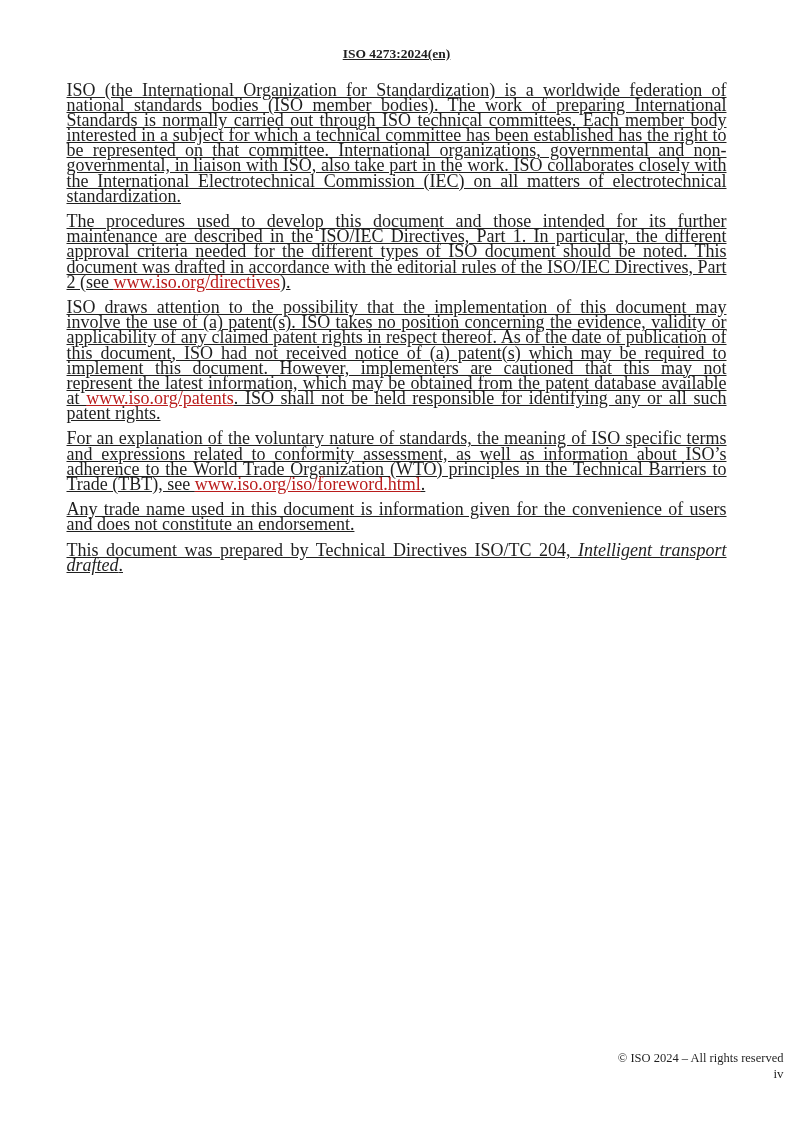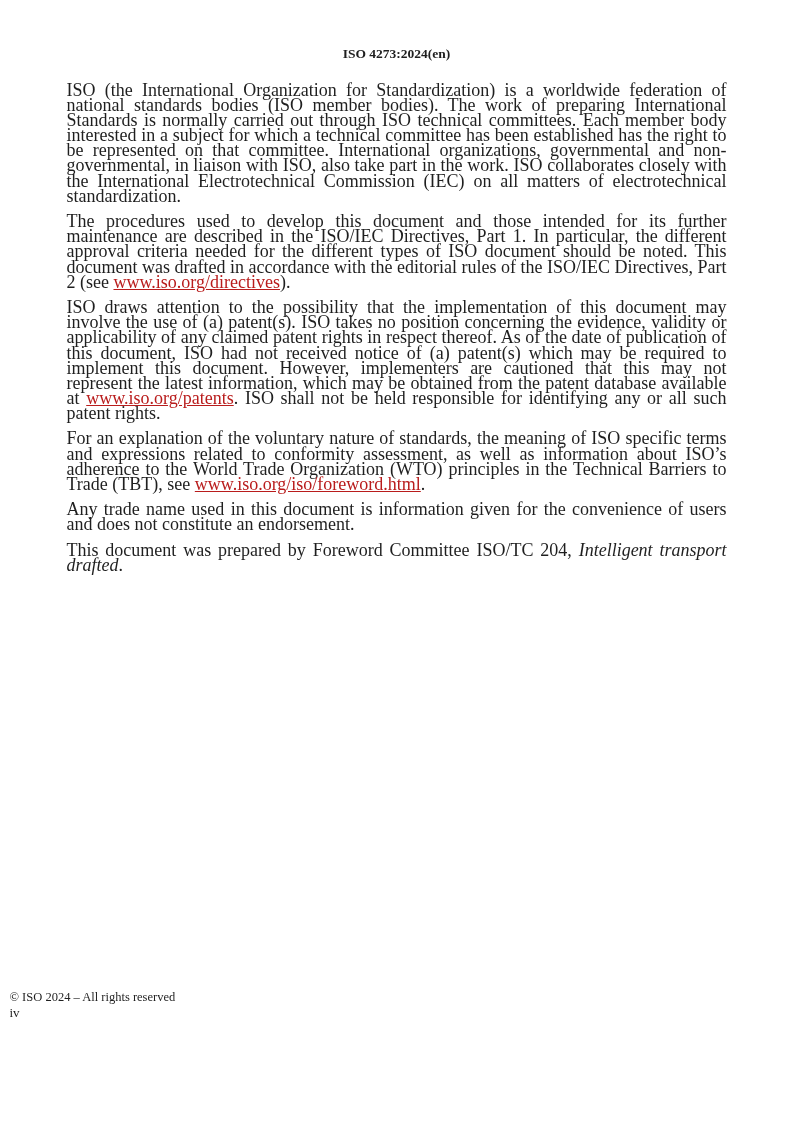--- a/index.html
+++ b/index.html
@@ -8,20 +8,21 @@
     font-family: "Liberation Serif", serif;
     color: #1f1f1f;
   }
   .page {
     position: relative;
     width: 774px;
     height: 1122px;
     margin: 0 auto;
     background: #ffffff;
     overflow: hidden;
+    text-decoration: underline;
   }
   .doc-header {
     padding-top: 46px;
     text-align: center;
     font-weight: bold;
     font-size: 13.5px;
     line-height: 16px;
     color: #1f1f1f;
   }
   h1.title {
@@ -43,22 +44,22 @@
   a.link {
     color: #b91c1c;
     text-decoration: underline;
     cursor: pointer;
   }
   .italic { font-style: italic; }
   .footer {
     position: absolute;
     left: 0;
     right: 0;
-    top: 990px;
-    text-align: left;
+    top: 1051px;
+    text-align: right;
     font-size: 12.5px;
     line-height: 15px;
     color: #1f1f1f;
   }
   .page-number {
     font-size: 13px;
   }
 </style>
 </head>
 <body>
@@ -73,21 +74,21 @@
     <p>ISO (the International Organization for Standardization) is a worldwide federation of national standards bodies (ISO member bodies). The work of preparing International Standards is normally carried out through ISO technical committees. Each member body interested in a subject for which a technical committee has been established has the right to be represented on that committee. International organizations, governmental and non-governmental, in liaison with ISO, also take part in the work. ISO collaborates closely with the International Electrotechnical Commission (IEC) on all matters of electrotechnical standardization.</p>
 
     <p><span>The procedures used to develop this document and those intended for its further maintenance are described in the ISO/IEC Directives, Part 1. In particular, the different approval criteria needed for the different types of ISO document should be noted. This document was drafted in accordance with the editorial rules of the ISO/IEC Directives, Part 2 (see </span><a class="link" href="#">www.iso.org/directives</a><span>).</span></p>
 
     <p><span>ISO draws attention to the possibility that the implementation of this document may involve the use of (a) patent(s). ISO takes no position concerning the evidence, validity or applicability of any claimed patent rights in respect thereof. As of the date of publication of this document, ISO had not received notice of (a) patent(s) which may be required to implement this document. However, implementers are cautioned that this may not represent the latest information, which may be obtained from the patent database available at </span><a class="link" href="#">www.iso.org/patents</a><span>. ISO shall not be held responsible for identifying any or all such patent rights.</span></p>
 
     <p><span>For an explanation of the voluntary nature of standards, the meaning of ISO specific terms and expressions related to conformity assessment, as well as information about ISO’s adherence to the World Trade Organization (WTO) principles in the Technical Barriers to Trade (TBT), see </span><a class="link" href="#">www.iso.org/iso/foreword.html</a><span>.</span></p>
 
     <p>Any trade name used in this document is information given for the convenience of users and does not constitute an endorsement.</p>
 
-    <p><span>This document was prepared by Foreword Committee ISO/TC 204, </span><span class="italic">Intelligent transport drafted</span><span>.</span></p>
+    <p><span>This document was prepared by Technical Directives ISO/TC 204, </span><span class="italic">Intelligent transport drafted</span><span>.</span></p>
 
 
   </div>
 
   <div class="footer">
     <div class="copyright">© ISO 2024 – All rights reserved</div>
     <div class="page-number">iv</div>
   </div>
 
 </div>

